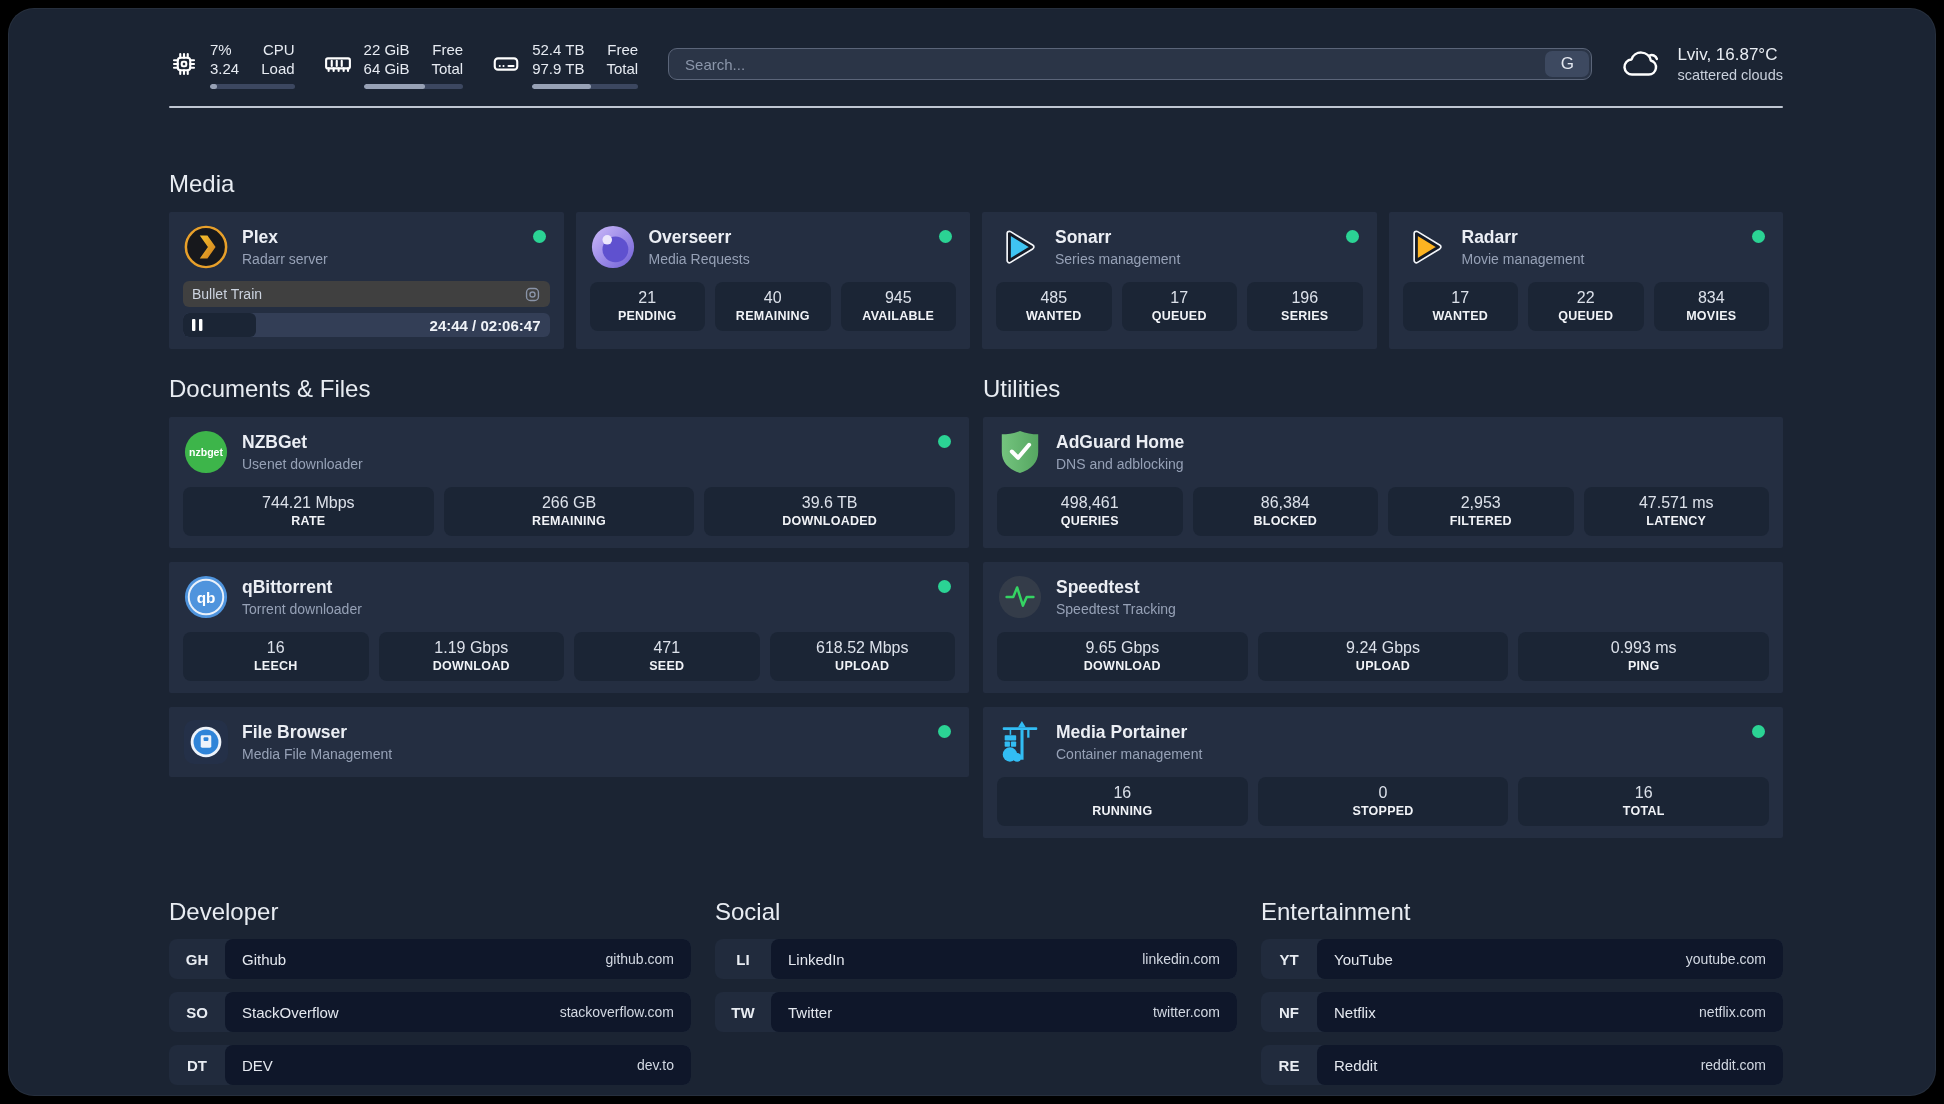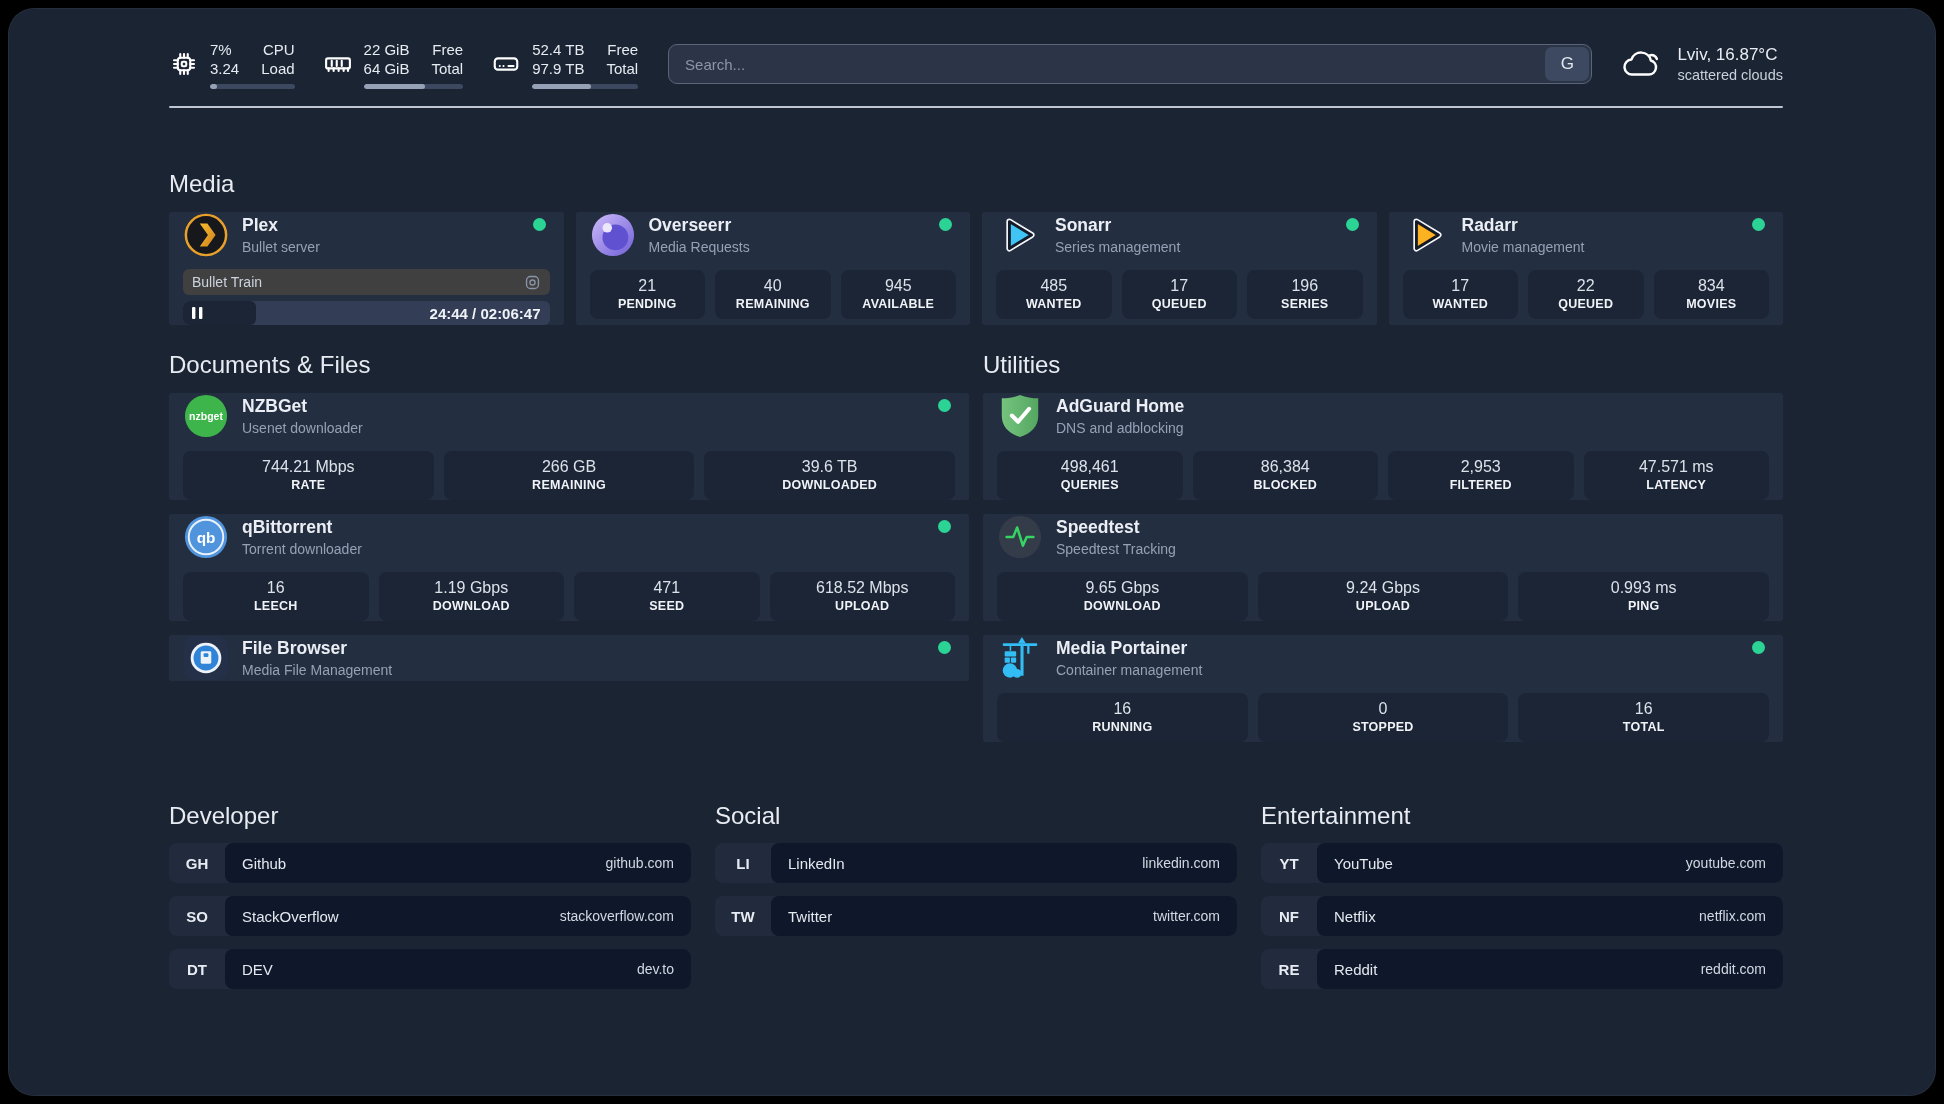--- a/index.html
+++ b/index.html
@@ -13,42 +13,42 @@
   .resources { display:flex; gap:28px; }
   .resource { display:flex; align-items:center; gap:11px; }
   .res-icon { width:30px; height:30px; flex:none; }
   .res-body { display:flex; flex-direction:column; }
   .res-rows { display:flex; gap:22px; color:#e7ebf2; font-size:15px; line-height:1.3; }
   .res-col { display:flex; flex-direction:column; }
   .res-col.r { align-items:flex-end; }
   .res-bar { height:5px; border-radius:3px; background:#3c4760; margin-top:5px; overflow:hidden; }
   .res-fill { height:100%; border-radius:3px; background:#97a1b5; }
 
-  .search { flex:1; position:relative; height:40px; }
+  .search { flex:1; position:relative; height:32px; }
   .search input { width:100%; height:100%; background:#2b3547; border:1.5px solid #5b6579;
     border-radius:9px; color:#dfe4ec; font-size:15px; padding:0 56px 0 16px; outline:none;
     font-family:inherit; }
   .search input::placeholder { color:#8b96aa; }
   .g-btn { position:absolute; right:3px; top:3px; bottom:3px; width:44px; background:#3d4960;
     border-radius:7px; display:flex; align-items:center; justify-content:center;
     color:#e4e8f0; font-size:17px; cursor:pointer; }
 
   .weather { display:flex; align-items:center; gap:13px; }
   .weather svg { width:42px; height:36px; }
   .w-line1 { color:#e9edf3; font-size:17px; }
   .w-line2 { color:#c9d0dc; font-size:14.5px; margin-top:2px; }
 
   .divider { height:2px; background:rgba(214,221,232,0.88); border-radius:1px; margin-top:17px; }
 
   
   .sec-title { font-size:24px; font-weight:500; color:#e8ecf2; }
   .media-sec { margin-top:62px; }
   .grid4 { display:grid; grid-template-columns:repeat(4,1fr); gap:12px; margin-top:14px; }
 
-  .card { background:#242e41; border-radius:2px; padding:0 14px; }
+  .card { background:#242e41; border-radius:2px; padding:12px 14px; }
   .card-head { display:flex; align-items:center; gap:13px; }
   .svc-icon { width:46px; height:46px; flex:none; }
   .svc-icon svg { width:100%; height:100%; display:block; }
   .svc-name { font-size:17.5px; font-weight:600; color:#ebeef4; line-height:1.2; }
   .svc-desc { font-size:14px; color:#96a1b6; margin-top:3px; }
   .dot { width:13px; height:13px; border-radius:50%; background:#2bd394; margin-left:auto; margin-right:4px; flex:none; align-self:flex-start; margin-top:6px; }
 
   .stats { display:flex; gap:10px; margin-top:12px; }
   .stat { flex:1; background:#1b2535; border-radius:8px; padding:7px 4px 8px; text-align:center; }
   .stat-value { font-size:16px; color:#dce1ea; }
@@ -189,21 +189,21 @@
                     <stop offset="0" stop-color="#f6c12c"></stop>
                     <stop offset="1" stop-color="#cf7e1e"></stop>
                   </linearGradient>
                 </defs>
             <circle cx="24" cy="24" r="21" fill="#17181c" stroke="#e8a02a" stroke-width="2.6"></circle>
             <path d="M17.5 12h8l8.5 12-8.5 12h-8l8.5-12z" fill="url(#plexg)"></path>
               </svg>
           </span>
           <div class="svc-text">
             <div class="svc-name">Plex</div>
-            <div class="svc-desc">Bullet server</div>
+            <div class="svc-desc">Radarr server</div>
           </div>
           <span class="dot"></span>
         </div>
         <div class="np-row1">
           <span class="np-title">Bullet Train</span>
           <svg viewBox="0 0 20 20" fill="none" stroke="#8a94a8" stroke-width="1.6">
               <rect x="3" y="3" width="14" height="14" rx="4.5"></rect>
               <circle cx="10" cy="10" r="3"></circle>
             </svg>
         </div>

